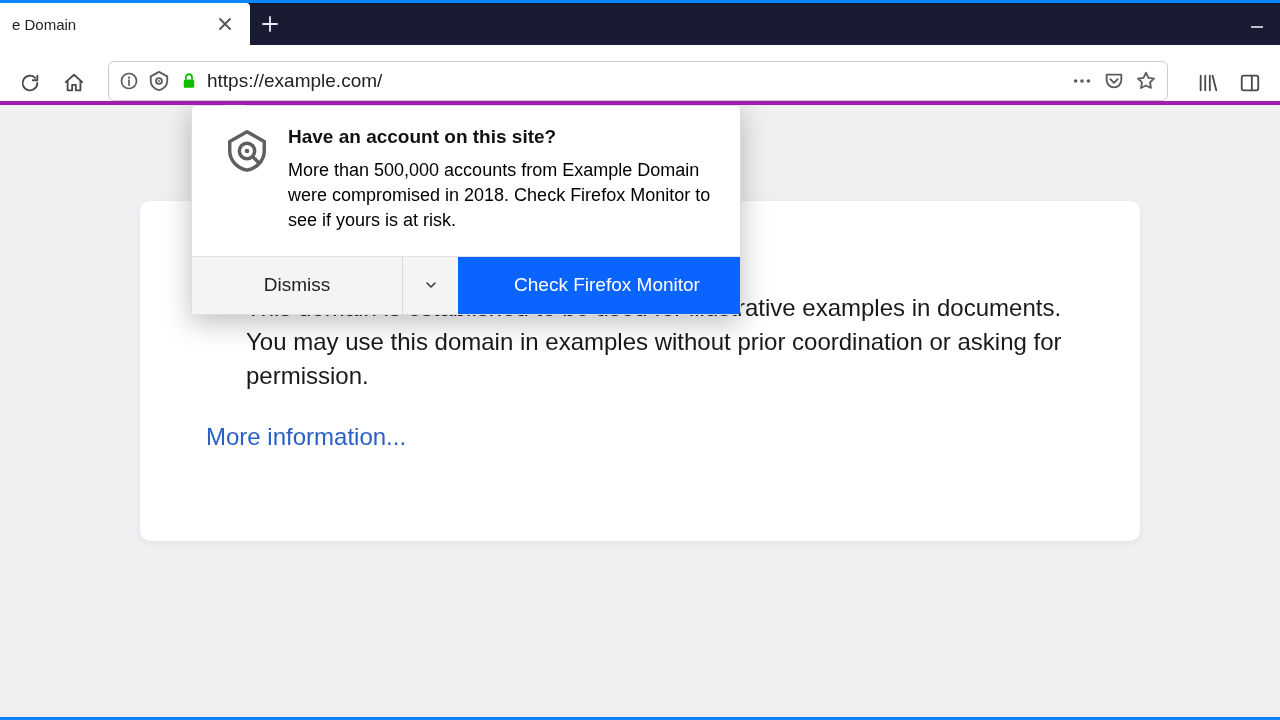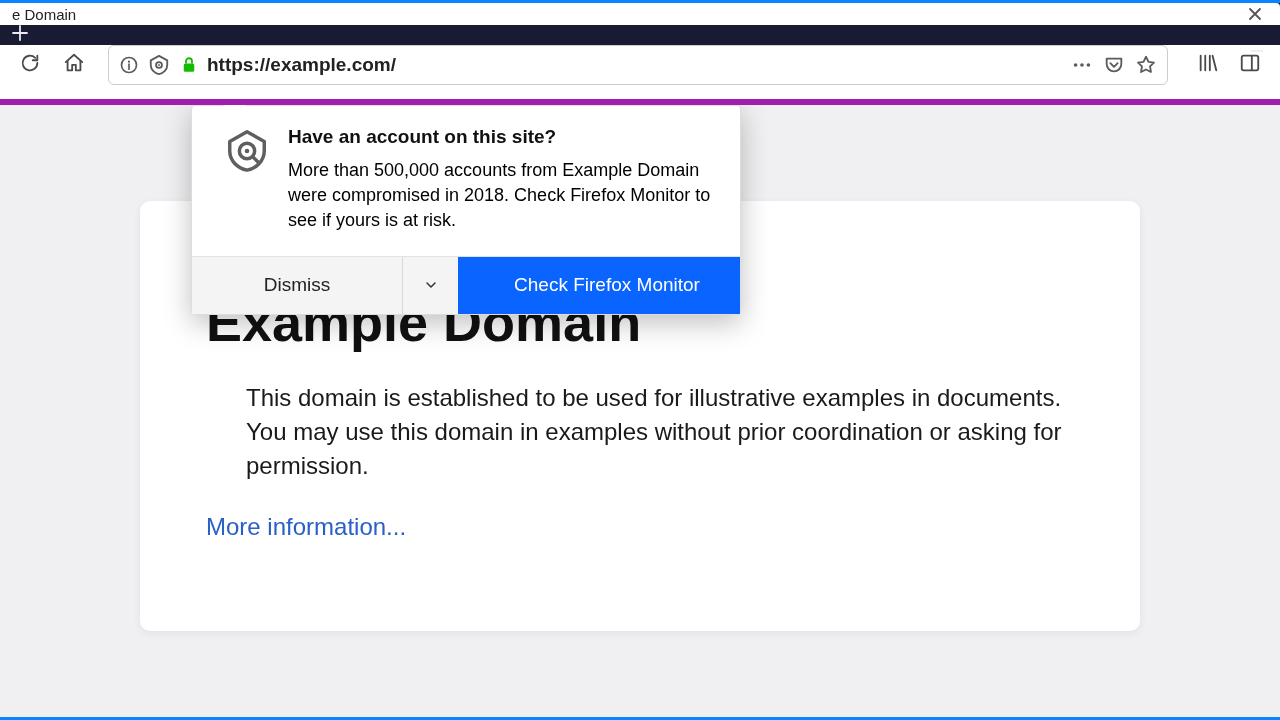--- a/index.html
+++ b/index.html
@@ -1,25 +1,25 @@
 <!DOCTYPE html>
 <html><head>
 <meta charset="utf-8">
 <style>
   * { box-sizing: border-box; margin: 0; padding: 0; }
   html, body { width: 1280px; height: 720px; font-family: "Segoe UI", Arial, sans-serif; overflow: hidden; background:#fff;}
   .top-accent { height:3px; background:#0a84ff; }
-  .titlebar { height:42px; background:#191b33; display:flex; align-items:stretch;flex-direction:column; }
+  .titlebar { height:42px; background:#191b33; display:flex; align-items:stretch; }
   .tab { background:#fff; height:42px; display:flex; align-items:center; padding:0 14px 0 12px; min-width:250px; position:relative; border-top-right-radius:4px;}
   .tab .title { flex:1; font-size:15px; color:#222; overflow:hidden; white-space:nowrap; text-overflow:ellipsis;}
   .tab .close { width:22px; height:22px; display:flex; align-items:center; justify-content:center; border-radius:3px; cursor:pointer; color:#555;}
   .newtab { width:40px; display:flex; align-items:center; justify-content:center; color:#eaeaf2; font-size:20px; cursor:pointer;}
   .window-controls { margin-left:auto; display:flex; }
   .win-btn { width:46px; display:flex; align-items:center; justify-content:center; color:#eaeaf2; cursor:pointer;}
-  .toolbar { height:60px; background:#fff; display:flex; align-items:flex-start; padding:0 12px; gap:8px; border-bottom:6px solid #a21caf;font-weight:bold;}
+  .toolbar { height:60px; background:#fff; display:flex; align-items:flex-end; padding:0 12px; gap:8px; border-bottom:4px solid #a21caf;}
   .tb-btn { width:36px; height:36px; display:flex; align-items:center; justify-content:center; border-radius:4px; cursor:pointer; color:#4a4a4a;}
   .urlbar { flex:1; height:40px; background:#fff; border:1px solid #ccc; border-radius:6px; display:flex; align-items:center; padding:0 8px; gap:6px; margin:0 8px;}
   .urlbar .url-icon { width:24px; height:24px; display:flex; align-items:center; justify-content:center; color:#5b5b5b; cursor:pointer;}
   .urlbar .url-text { flex:1; font-size:19px; color:#222; outline:none; border:none; }
   .urlbar .url-text .proto { color:#058b00; }
   .urlbar .right-icon { width:26px; height:26px; display:flex; align-items:center; justify-content:center; color:#5b5b5b; cursor:pointer;}
   .toolbar-right { display:flex; gap:6px; margin-left:6px;}
   .content { position:relative; height:calc(720px - 3px - 42px - 60px); background:#f0f0f2; overflow:auto;}
   .page-card { width:1000px; margin:96px auto 40px; background:#fff; border-radius:10px; box-shadow:0 2px 8px rgba(0,0,0,0.06); padding:90px 66px 90px 66px;}
   .page-card h1 { font-size:54px; font-weight:800; color:#111; margin-bottom:28px;}
@@ -136,21 +136,20 @@
       <svg width="22" height="22" viewBox="0 0 24 24" fill="none">
           <rect x="3" y="4" width="18" height="16" rx="2" stroke="currentColor" stroke-width="2"></rect>
           <path d="M14 4v16" stroke="currentColor" stroke-width="2"></path>
         </svg>
     </div>
   </div>
 </div>
 
 <div class="content">
   <div class="page-card">
-    <h1>Example Domain</h1>
     <p>This domain is established to be used for illustrative examples in documents. You may use this domain in examples without prior coordination or asking for permission.</p>
     <a href="#">More information...</a>
   </div>
 
   <div class="popup">
     <div class="popup-arrow"></div>
     <div class="popup-body">
       <div class="popup-icon">
         <svg width="46" height="46" viewBox="0 0 24 24" fill="none">
             <path d="M12 2 L21 7 V12c0 5-4 9-9 10C7 21 3 17 3 12V7l9-5z" stroke="currentColor" stroke-width="1.8" stroke-linejoin="round"></path>

